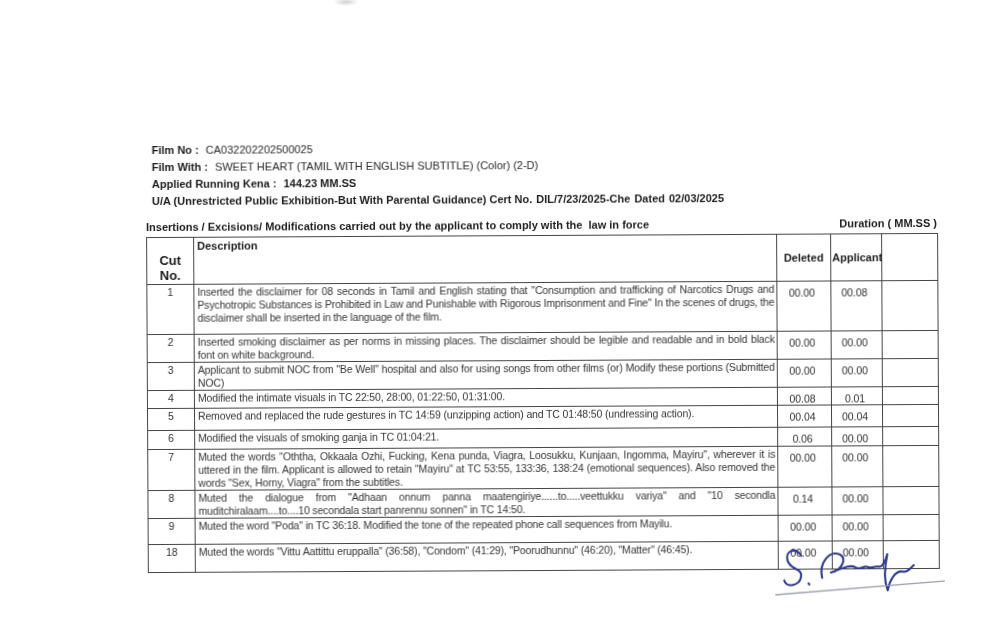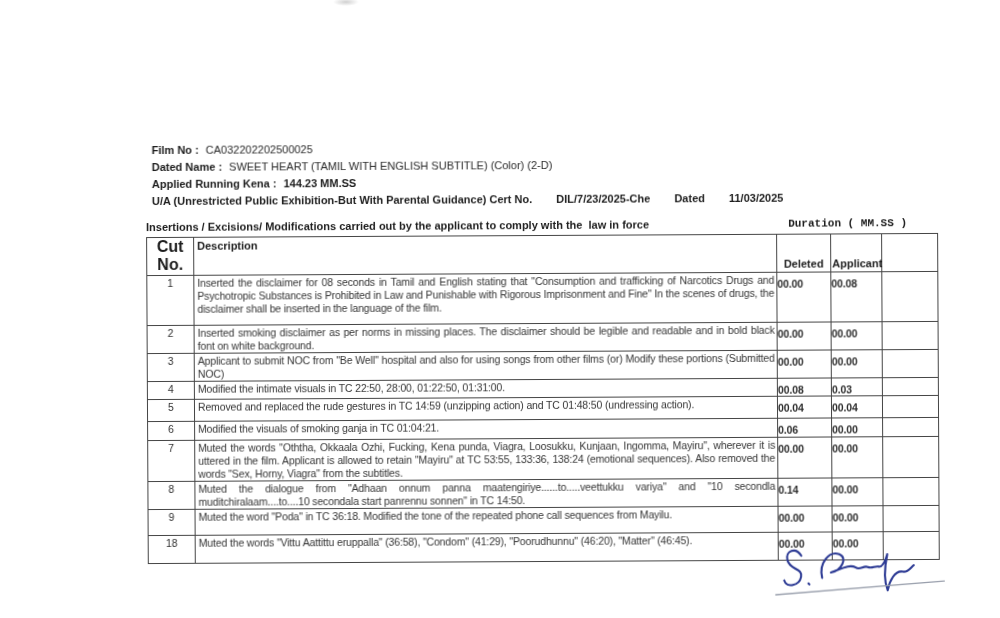--- a/index.html
+++ b/index.html
@@ -18,71 +18,71 @@
     position:absolute;left:334px;top:-1px;width:26px;height:8px;border-radius:50%;
     background:radial-gradient(ellipse at center, rgba(150,150,150,0.45), rgba(150,150,150,0) 70%);
   }
   
   .meta{position:absolute;left:152px;top:144px;font-size:11px;color:#1d1d1d;}
   .mline{height:17px;line-height:13px;white-space:nowrap;}
   .lbl{font-weight:bold;text-align:right;}
   .val{font-weight:normal;color:#2a2a2a;}
   .val-bold{font-weight:bold;text-align:center;}
   .gap-s{margin-left:7px;}
-  .gap-m{margin-left:24px;}
+  .gap-m{margin-left:4px;}
   .bold-line{font-weight:bold;}
   
   .caption-row{
     position:absolute;left:146px;top:221px;width:791px;
     display:flex;justify-content:space-between;align-items:flex-start;
     font-weight:bold;font-size:11px;color:#1d1d1d;
   }
   .caption-left{white-space:pre-wrap;}
-  .caption-right{margin-right:30px;white-space:nowrap;font-family:Liberation Mono, monospace;}
+  .caption-right{white-space:nowrap;}
   
   table.cuts{
     position:absolute;left:146px;top:237px;width:791px;
     border-collapse:collapse;table-layout:fixed;
     font-size:10.5px;color:#333;background:#fff;
     border:1.5px solid #3a3a3a;
   }
   table.cuts th, table.cuts td{border:1px solid #454545;}
   th{font-size:11px;font-weight:bold;color:#1c1c1c;}
-  th.h-cut{vertical-align:top;text-align:center;padding-top:0;font-size:16px;}
+  th.h-cut{vertical-align:top;text-align:center;padding-top:15px;font-size:13px;}
   th.h-desc{vertical-align:top;text-align:left;padding:2px 0 0 3px;}
-  th.h-num{vertical-align:bottom;padding-bottom:2px;border-bottom:1.5px solid #3a3a3a;}
+  th.h-num{vertical-align:bottom;padding-bottom:17px;border-bottom:1.5px solid #3a3a3a;}
   td.c-cut{vertical-align:top;text-align:center;padding-top:1px;color:#2f2f2f;}
   td.c-desc{
     vertical-align:top;text-align:justify;
     padding:1px 2px 0 3px;line-height:13px;letter-spacing:-0.15px;color:#353535;
   }
-  td.c-num{vertical-align:top;text-align:left;padding:5px 4px 0 0;color:#2e2e2e;letter-spacing:-0.1px;font-weight:bold;}
+  td.c-num{vertical-align:top;text-align:center;padding:5px 4px 0 0;color:#2e2e2e;letter-spacing:-0.1px;}
   td.c-blank{background:#fff;}
   
   .sig{position:absolute;left:770px;top:544px;width:178px;height:58px;transform:rotate(-2deg);}
 </style>
 </head>
 <body>
 
 <div class="sheet">
 
   <div class="smudge"></div>
 
   <div class="meta">
     <div class="mline">
       <span class="lbl">Film No :</span><span class="val gap-s">CA032202202500025</span>
     </div>
     <div class="mline">
-      <span class="lbl">Dated Name :</span><span class="val gap-s">SWEET HEART (TAMIL WITH ENGLISH SUBTITLE) (Color) (2-D)</span>
+      <span class="lbl">Film With :</span><span class="val gap-s">SWEET HEART (TAMIL WITH ENGLISH SUBTITLE) (Color) (2-D)</span>
     </div>
     <div class="mline">
       <span class="lbl">Applied Running Kena :</span><span class="val-bold gap-s">144.23 MM.SS</span>
     </div>
     <div class="mline bold-line">
-      <span>U/A (Unrestricted Public Exhibition-But With Parental Guidance) Cert No.</span><span class="gap-m">DIL/7/23/2025-Che</span><span class="gap-m">Dated</span><span class="gap-m">11/03/2025</span>
+      <span>U/A (Unrestricted Public Exhibition-But With Parental Guidance) Cert No.</span><span class="gap-m">DIL/7/23/2025-Che</span><span class="gap-m">Dated</span><span class="gap-m">02/03/2025</span>
     </div>
   </div>
 
   <div class="caption-row">
     <div class="caption-left">Insertions / Excisions/ Modifications carried out by the applicant to comply with the  law in force</div>
     <div class="caption-right">Duration ( MM.SS )</div>
   </div>
 
   <table class="cuts">
     <colgroup>
@@ -118,21 +118,21 @@
       <td class="c-cut">3</td>
       <td class="c-desc">Applicant to submit NOC from "Be Well" hospital and also for using songs from other films (or) Modify these portions (Submitted NOC)</td>
       <td class="c-num">00.00</td>
       <td class="c-num">00.00</td>
       <td class="c-blank"></td>
     </tr>
     <tr style="height:17px">
       <td class="c-cut">4</td>
       <td class="c-desc">Modified the intimate visuals in TC 22:50, 28:00, 01:22:50, 01:31:00.</td>
       <td class="c-num">00.08</td>
-      <td class="c-num">0.03</td>
+      <td class="c-num">0.01</td>
       <td class="c-blank"></td>
     </tr>
     <tr style="height:22px">
       <td class="c-cut">5</td>
       <td class="c-desc">Removed and replaced the rude gestures in TC 14:59 (unzipping action) and TC 01:48:50 (undressing action).</td>
       <td class="c-num">00.04</td>
       <td class="c-num">00.04</td>
       <td class="c-blank"></td>
     </tr>
     <tr style="height:19px">

